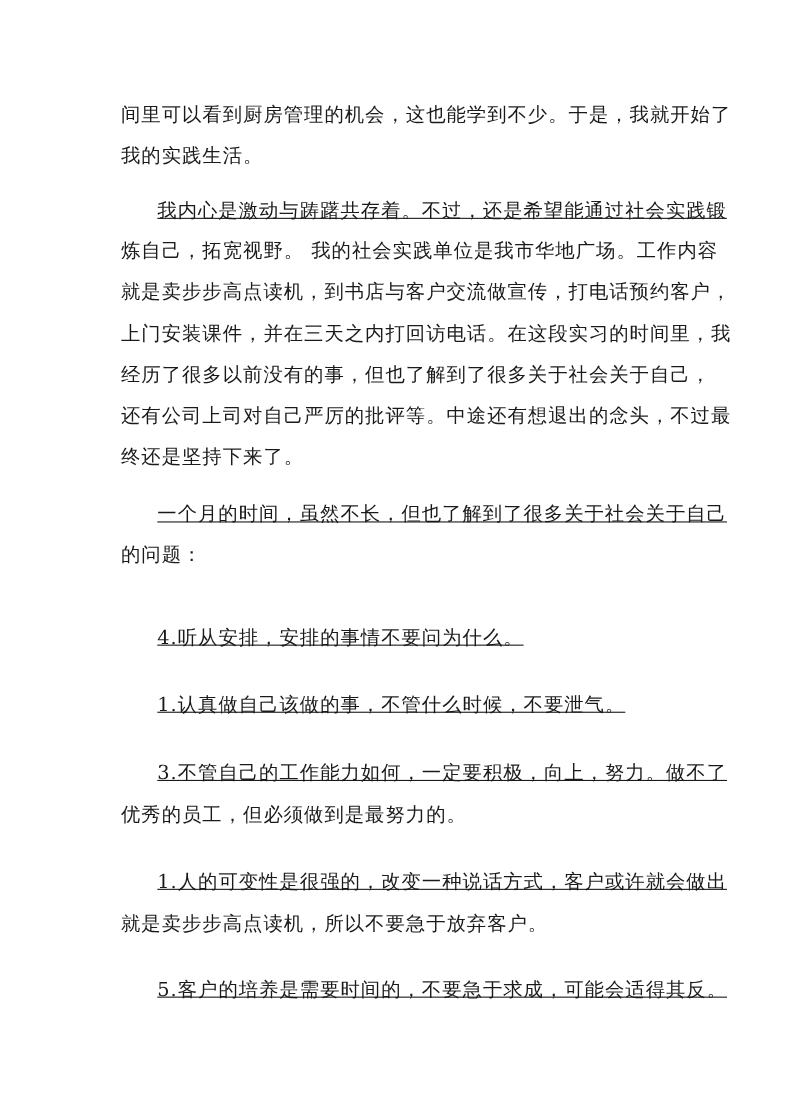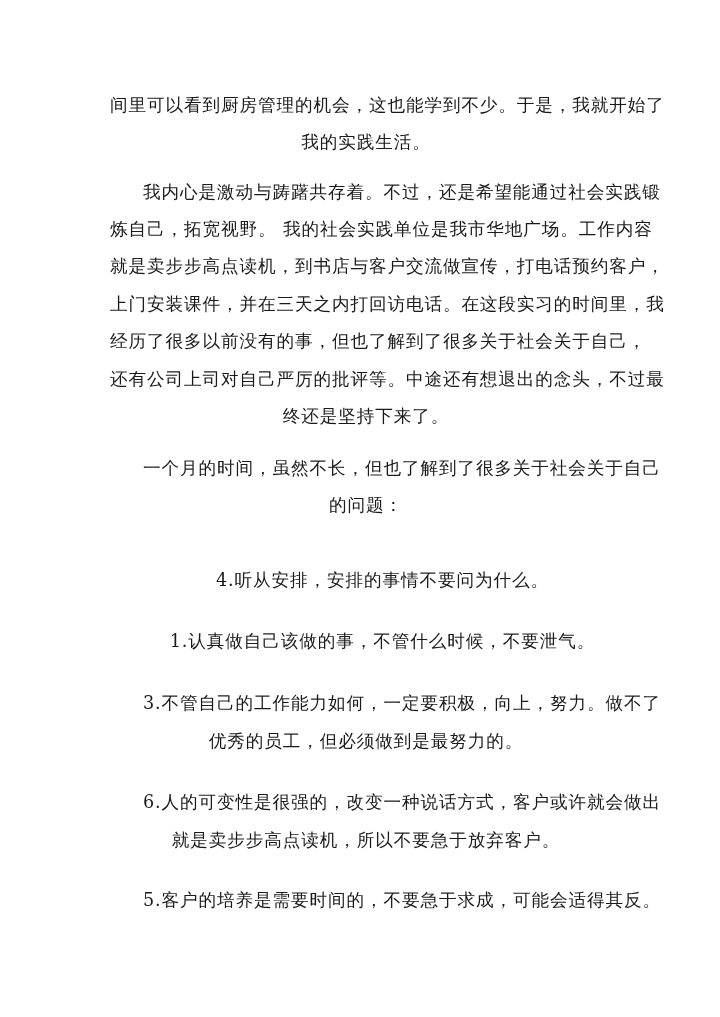--- a/index.html
+++ b/index.html
@@ -1,37 +1,37 @@
 <!DOCTYPE html>
 <html><head>
 <meta charset="utf-8">
 <style>
   html, body { margin: 0; padding: 0; background: #ffffff; }
   body { width: 720px; height: 1017px; position: relative; overflow: hidden;
          font-family: "DejaVu Serif", "Liberation Serif", serif; color: #1a1a1a; }
   .page { position: absolute; left: 0; top: 0; width: 720px; height: 1017px; background: #fff; }
   .line { position: absolute; left: 110px; width: 512px; font-size: 17.6px; line-height: 24px;
-          white-space: nowrap; letter-spacing: 0.9px; text-align: center; }
-  .indent { left: 143px; width: 479px; }
+          white-space: nowrap; letter-spacing: 0.9px; }
+  .indent { left: 143px; width: 479px; text-decoration: underline; }
 </style>
 </head>
 <body>
 
 <div class="page">
   <div class="line" style="top:93px">间里可以看到厨房管理的机会，这也能学到不少。于是，我就开始了</div>
   <div class="line" style="top:130px">我的实践生活。</div>
   <div class="line indent" style="top:180px">我内心是激动与踌躇共存着。不过，还是希望能通过社会实践锻</div>
   <div class="line" style="top:217px">炼自己，拓宽视野。 我的社会实践单位是我市华地广场。工作内容</div>
   <div class="line" style="top:254px">就是卖步步高点读机，到书店与客户交流做宣传，打电话预约客户，</div>
   <div class="line" style="top:292px">上门安装课件，并在三天之内打回访电话。在这段实习的时间里，我</div>
   <div class="line" style="top:329px">经历了很多以前没有的事，但也了解到了很多关于社会关于自己，</div>
   <div class="line" style="top:367px">还有公司上司对自己严厉的批评等。中途还有想退出的念头，不过最</div>
   <div class="line" style="top:404px">终还是坚持下来了。</div>
   <div class="line indent" style="top:456px">一个月的时间，虽然不长，但也了解到了很多关于社会关于自己</div>
   <div class="line" style="top:493px">的问题：</div>
   <div class="line indent" style="top:568px">4.听从安排，安排的事情不要问为什么。</div>
   <div class="line indent" style="top:629px">1.认真做自己该做的事，不管什么时候，不要泄气。</div>
   <div class="line indent" style="top:691px">3.不管自己的工作能力如何，一定要积极，向上，努力。做不了</div>
   <div class="line" style="top:729px">优秀的员工，但必须做到是最努力的。</div>
-  <div class="line indent" style="top:790px">6.人的可变性是很强的，改变一种说话方式，客户或许就会做出</div>
+  <div class="line indent" style="top:790px">1.人的可变性是很强的，改变一种说话方式，客户或许就会做出</div>
   <div class="line" style="top:828px">就是卖步步高点读机，所以不要急于放弃客户。</div>
   <div class="line indent" style="top:888px">5.客户的培养是需要时间的，不要急于求成，可能会适得其反。</div>
 </div>
 
 </body></html>

